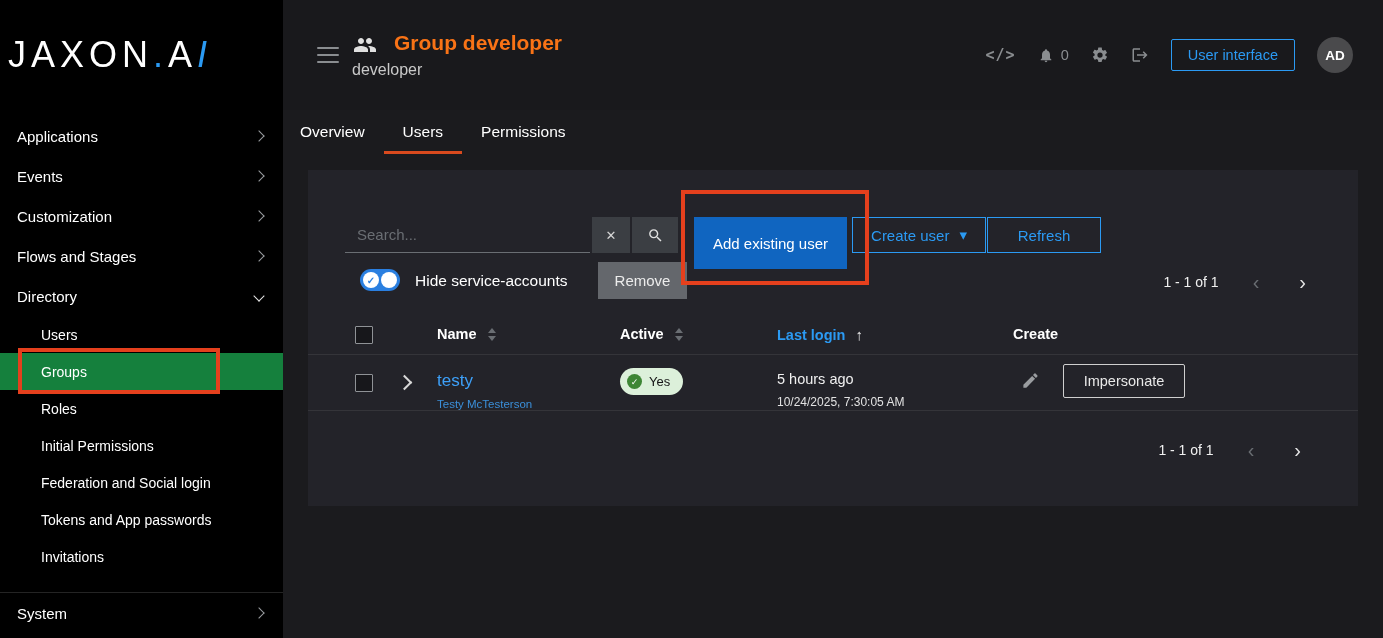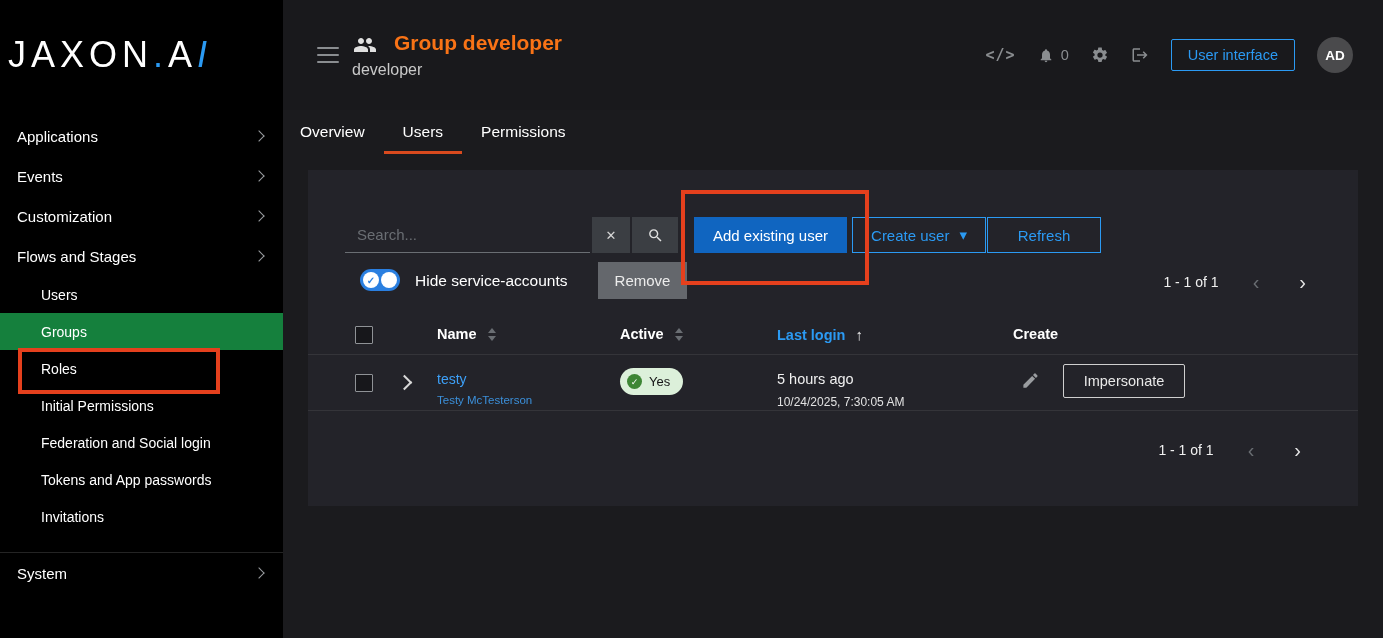--- a/index.html
+++ b/index.html
@@ -55,21 +55,21 @@
   
   .card{position:absolute;left:308px;top:170px;width:1050px;height:336px;background:#232329;}
   .search-input{position:absolute;left:37px;top:47px;width:245px;height:36px;box-sizing:border-box;
                 background:transparent;border:none;border-bottom:1px solid #6a6e73;color:#e6e6e6;
                 font-size:15px;padding:0 10px 0 12px;outline:none;font-family:inherit;}
   .search-input::placeholder{color:#6a6e73;}
   .btn-clear{position:absolute;left:284px;top:47px;width:38px;height:36px;background:#3b3e43;
              border:none;color:#d6d6d6;font-size:13px;cursor:pointer;}
   .btn-search{position:absolute;left:324px;top:47px;width:46px;height:36px;background:#3b3e43;
               border:none;display:flex;align-items:center;justify-content:center;cursor:pointer;}
-  .btn-add{position:absolute;left:386px;top:47px;width:153px;height:36px;background:#1065c0;
+  .btn-add{position:absolute;left:386px;top:47px;width:153px;height:52px;background:#1065c0;
            color:#fff;border:none;font-size:15px;cursor:pointer;font-family:inherit;}
   .btn-outline{background:transparent;border:1px solid #2b9af3;color:#2b9af3;font-size:15px;
                cursor:pointer;font-family:inherit;}
   .btn-create{position:absolute;left:544px;top:47px;width:134px;height:36px;display:flex;
               align-items:center;justify-content:center;gap:10px;}
   .btn-refresh{position:absolute;left:679px;top:47px;width:114px;height:36px;}
 
   .switch{position:absolute;left:52px;top:99px;width:40px;height:22px;background:#2a7fe0;
           border-radius:11px;cursor:pointer;}
   .switch .knob{position:absolute;right:3px;top:3px;width:16px;height:16px;background:#fff;border-radius:50%;}
@@ -99,21 +99,21 @@
   .th-last .arrow{color:#e8e8e8;font-weight:400;font-size:15px;}
   .th-actions{left:705px;top:6px;cursor:default;}
 
   .trow{position:absolute;left:0;top:184px;width:100%;height:56px;
         border-bottom:1px solid rgba(255,255,255,.08);}
   .cb-row{position:absolute;left:47px;top:20px;}
   .expander{position:absolute;left:91px;top:23px;width:9px;height:9px;
             border-right:2.2px solid #d8d8d8;border-top:2.2px solid #d8d8d8;
             transform:rotate(45deg);cursor:pointer;}
   .cell-name{position:absolute;left:129px;top:17px;}
-  .cell-name .lnk{color:#3da0f8;font-size:14px;text-decoration:none;cursor:pointer;}
+  .cell-name .lnk{color:#3da0f8;font-size:17px;text-decoration:none;cursor:pointer;}
   .cell-name .sub{color:#3b8fd9;font-size:11.5px;margin-top:7px;}
   .cell-active{position:absolute;left:312px;top:14px;}
   .pill{display:inline-flex;align-items:center;gap:7px;height:27px;padding:0 13px 0 7px;
         border-radius:14px;background:#dcf0da;}
   .pill .pic{width:15px;height:15px;border-radius:50%;background:#3e8635;color:#fff;font-size:9px;
         display:flex;align-items:center;justify-content:center;}
   .pill .ptxt{color:#151515;font-size:13px;font-weight:500;}
   .cell-login{position:absolute;left:469px;top:17px;}
   .cell-login .rel{color:#f0f0f0;font-size:14.5px;}
   .cell-login .exact{color:#e2e2e2;font-size:12px;margin-top:8px;}
@@ -152,20 +152,24 @@
         <span class="chev right"></span>
       </div>
       <div class="nav-item">
         <span>Customization</span>
         <span class="chev right"></span>
       </div>
       <div class="nav-item">
         <span>Flows and Stages</span>
         <span class="chev right"></span>
       </div>
+      <div class="nav-item">
+        <span>Directory</span>
+        <span class="chev down"></span>
+      </div>
       <div>
         <div class="nav-sub">
           <span>Users</span>
         </div>
         <div class="nav-sub active">
           <span>Groups</span>
         </div>
         <div class="nav-sub">
           <span>Roles</span>
         </div>

